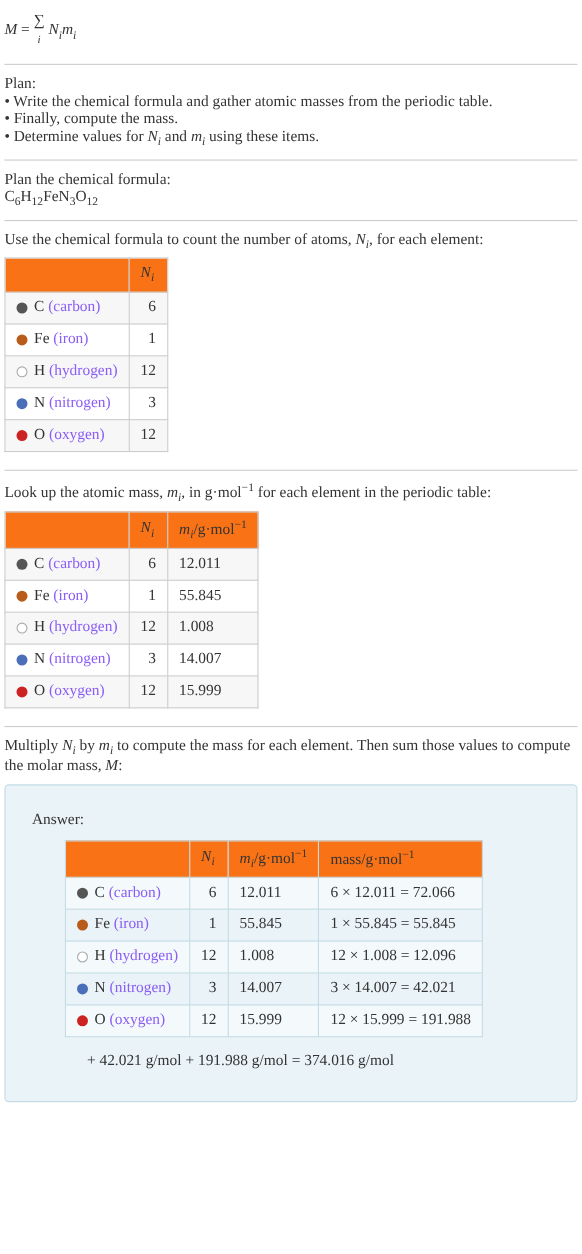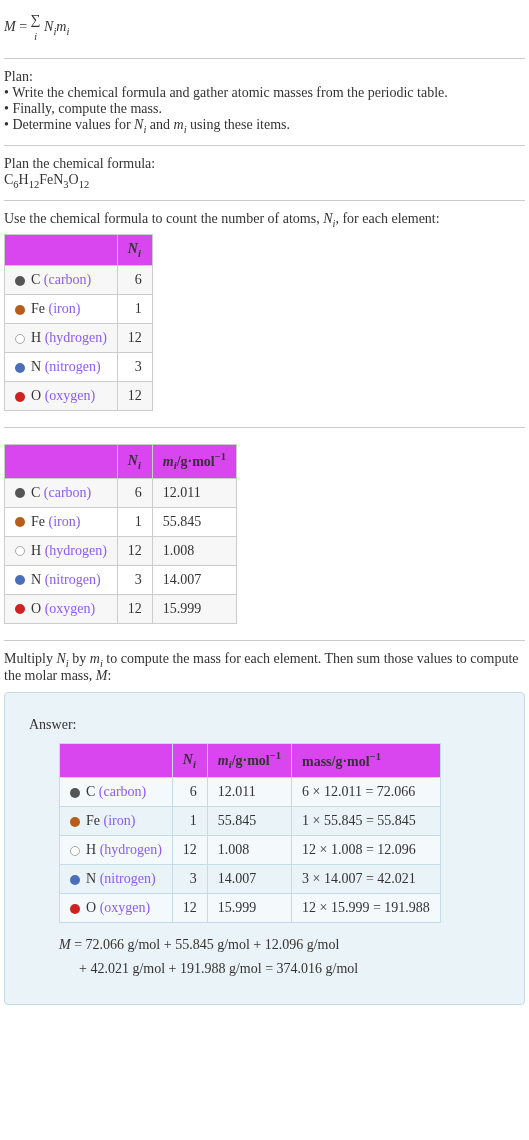--- a/index.html
+++ b/index.html
@@ -40,22 +40,22 @@
     table {
       border-collapse: collapse;
       margin: 6px 0;
     }
     th, td {
       border: 1px solid #ccc;
       padding: 6px 10px;
       text-align: left;
     }
     th {
-      font-weight: bold;
-      background: #d946ef;
+      font-weight: normal;
+      background: #f97316;
     }
     td.num {
       text-align: right;
     }
     tr:nth-child(even) td {
       background: #f7f7f7;
     }
     .element-dot {
       display: inline-block;
       width: 10px;
@@ -175,20 +175,23 @@
     <tr>
           <td><span class="element-dot dot-o"></span><span>O</span> <span class="gray">(oxygen)</span></td>
           <td class="num">12</td>
         </tr>
   </tbody>
     </table>
 </div>
 <hr>
 
 <div class="section">
+  <div>
+    <span>Look up the atomic mass, </span><span class="italic">m</span><sub class="italic">i</sub><span>, in g·mol</span><sup>−1</sup><span> for each element in the periodic table:</span>
+  </div>
   <table>
     <tbody>
         <tr>
       <th></th>
       <th><span class="italic">N</span><sub class="italic">i</sub></th>
       <th><span class="italic">m</span><sub class="italic">i</sub><span>/g·mol</span><sup>−1</sup></th>
     </tr>
     <tr>
           <td><span class="element-dot dot-c"></span><span>C</span> <span class="gray">(carbon)</span></td>
           <td class="num">6</td>
@@ -259,16 +262,15 @@
             <td>3 × 14.007 = 42.021</td>
           </tr>
       <tr>
             <td><span class="element-dot dot-o"></span><span>O</span> <span class="gray">(oxygen)</span></td>
             <td class="num">12</td>
             <td>15.999</td>
             <td>12 × 15.999 = 191.988</td>
           </tr>
     </tbody>
       </table>
-    <div class="molar-line"><span class="italic">M</span><span> = 72.066 g/mol + 55.845 g/mol + 12.096 g/mol</span></div>
     <div class="molar-line-cont">+ 42.021 g/mol + 191.988 g/mol = 374.016 g/mol</div>
   </div>
 </div>
 
 </body></html>

